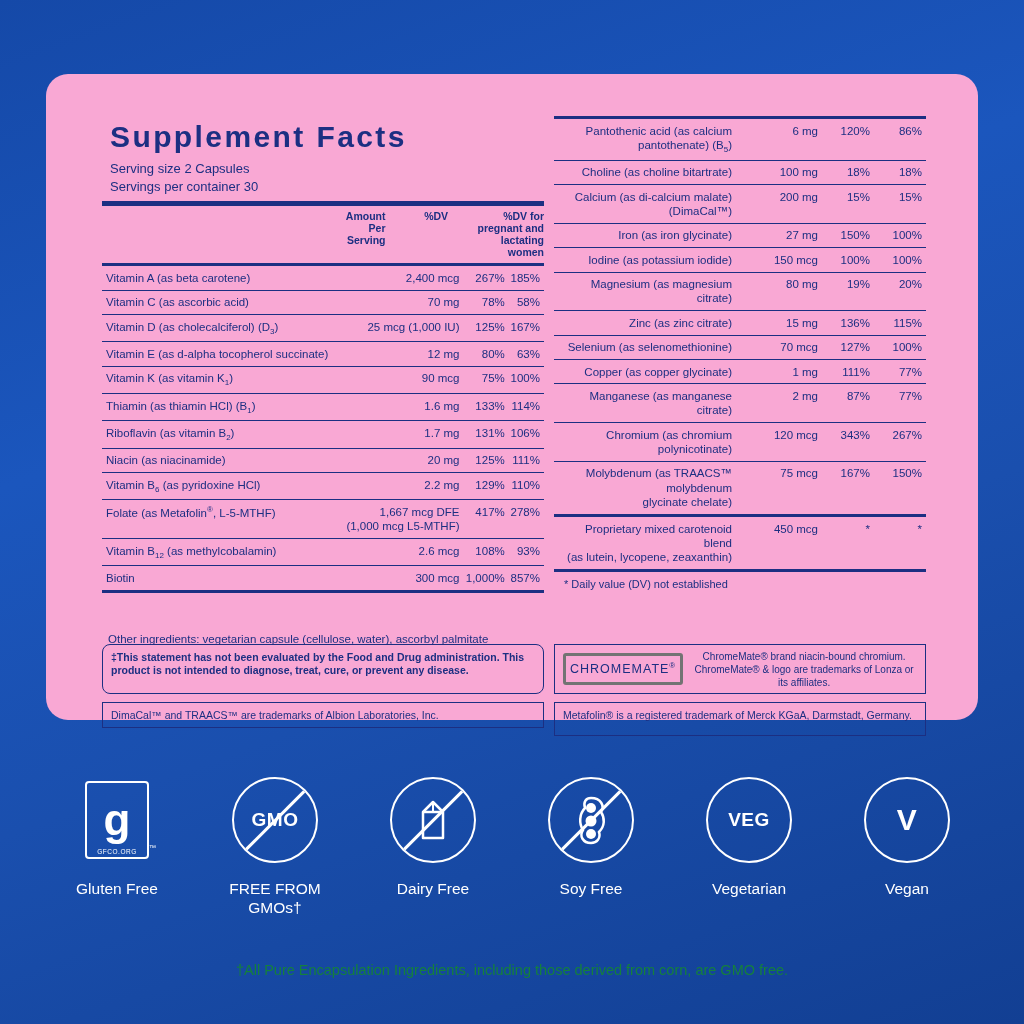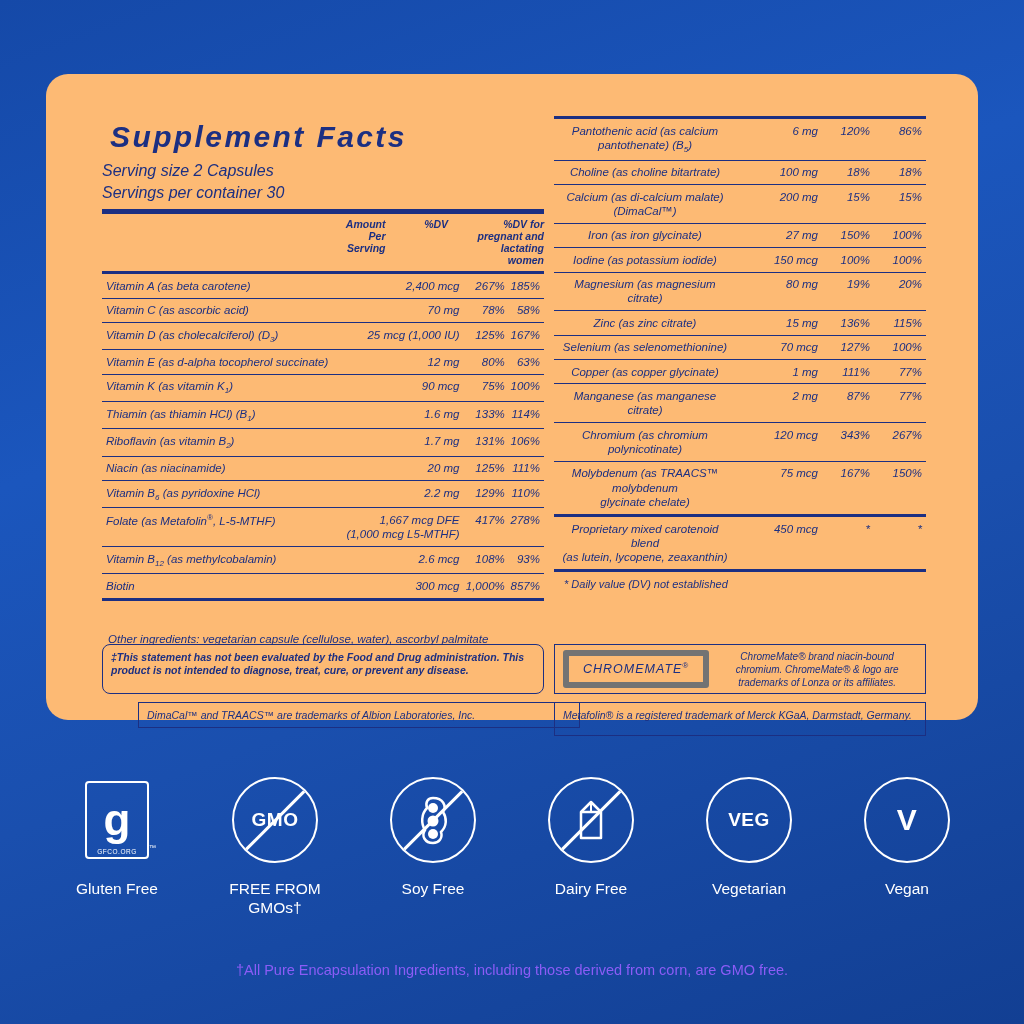--- a/index.html
+++ b/index.html
@@ -7,37 +7,37 @@
     width:1024px;height:1024px;overflow:hidden;
     font-family:"Liberation Sans", sans-serif;
     background:linear-gradient(160deg,#1549a8 0%,#1b56bd 35%,#1a4fae 60%,#123f93 100%);
     color:#fff;
   }
   .stage{position:relative;width:1024px;height:1024px;}
 
   
   .panel{
     position:absolute;left:46px;top:74px;width:932px;height:646px;
-    background:#fdba74;border-radius:22px;font-style:italic;
+    background:#f9a8d4;border-radius:22px;
   }
   .facts{
     position:absolute;left:56px;top:42px;width:824px;height:560px;
     color:#1e2d7a;
   }
 
   
   .colL{position:absolute;left:0;top:0;width:442px;}
   .colR{position:absolute;left:452px;top:0;width:372px;}
 
   .title{
     font-size:30px;font-weight:bold;letter-spacing:2.4px;
     color:#1c2f82;line-height:1;margin:6px 0 8px 8px;
     font-family:"Liberation Sans", sans-serif;
   }
-  .serving{font-size:16px;margin-left:0;line-height:1.35;color:#1c2f82;}
+  .serving{font-size:13px;margin-left:8px;line-height:1.35;color:#1c2f82;}
 
   .rule-thick{height:5px;background:#1c2f82;margin-top:6px;}
   .rule-med{height:3px;background:#1c2f82;}
 
   table{border-collapse:collapse;width:100%;font-size:11.5px;color:#1c2f82;}
   td,th{padding:0;vertical-align:top;}
 
   .hdr td{padding:4px 0 5px 0;font-size:10.5px;line-height:1.15;text-align:right;font-weight:bold;}
   .hdr td.name{width:176px;}
   .hdr td.amt{width:96px;}
@@ -47,46 +47,46 @@
   .row td{padding:4.5px 0 4.5px 0;border-top:1px solid #1c2f82;line-height:1.25;}
   .row td.name{text-align:left;padding-left:4px;}
   .row td.num{text-align:right;padding-right:4px;}
   .row:first-child td{border-top:none;}
 
   sub{font-size:8px;}
   sup{font-size:8px;}
 
   
   .rtab{font-size:11.5px;}
-  .rtab td.name{text-align:center;padding-left:4px;}
+  .rtab td.name{text-align:right;padding-left:4px;}
   .rtab td.num{text-align:right;padding-right:4px;}
   .rtab td.amt{width:86px;}
   .rtab td.dv{width:48px;}
   .rtab td.dv2{width:48px;}
 
   .footnote{font-size:11px;padding:6px 0 0 10px;color:#1c2f82;}
 
   
   .other{
     position:absolute;left:4px;top:508px;width:824px;font-size:11.5px;color:#1c2f82;
     padding-left:2px;
     margin-top:9px;
   }
   .boxrow{position:absolute;left:0;top:528px;width:824px;}
   .box{
     position:absolute;border:1px solid #1c2f82;box-sizing:border-box;color:#1c2f82;
     font-size:10.5px;line-height:1.25;padding:6px 8px;
   }
   .b1{left:0;top:0;width:442px;height:50px;font-weight:bold;border-radius:8px;}
   .b2{left:452px;top:0;width:372px;height:50px;display:flex;align-items:center;gap:8px;font-weight:normal;}
-  .b3{left:0;top:58px;width:442px;height:26px;margin-left:36px;}
+  .b3{left:0;top:58px;width:442px;height:26px;}
   .b4{left:452px;top:58px;width:372px;height:34px;}
 
   .chromemate{
-    border:6px solid #737373;border-radius:3px;padding:5px 14px;font-size:12.5px;
+    border:3px solid #737373;border-radius:3px;padding:5px 4px;font-size:12.5px;
     letter-spacing:1px;white-space:nowrap;font-weight:normal;
   }
   .cm-text{flex:1;text-align:center;font-size:10px;line-height:1.3;}
 
   
   .badges{
     position:absolute;left:0;top:772px;width:1024px;display:flex;
     justify-content:center;gap:54px;
   }
   .badge{width:104px;text-align:center;}
@@ -105,21 +105,21 @@
   .gf-box{
     width:60px;height:74px;border:2.5px solid #fff;border-radius:4px;
     display:flex;align-items:center;justify-content:center;position:relative;
   }
   .gf-g{font-size:44px;font-weight:bold;line-height:1;}
   .gf-sub{position:absolute;bottom:2px;left:0;width:100%;text-align:center;font-size:6.5px;letter-spacing:.5px;}
   .gf-tm{position:absolute;right:-9px;bottom:6px;font-size:7px;}
 
   .footer-note{
     position:absolute;left:0;top:962px;width:1024px;text-align:center;
-    font-size:14.5px;color:#8b5cf6;
+    font-size:14.5px;color:#15803d;
   }
 </style>
 </head>
 <body>
 
 <div class="stage">
 
   <div class="panel">
     <div class="facts">
 
@@ -349,49 +349,49 @@
           <span class="txt">GMO</span>
           <span class="slash"></span>
         </div>
       </div>
       <div class="cap">FREE FROM GMOs†</div>
     </div>
 
     <div class="badge">
       <div class="art">
         <div class="circle">
+          <svg width="36" height="48" viewBox="0 0 36 48">
+            <path d="M8 16 L18 6 L28 16 L28 42 L8 42 Z" fill="none" stroke="#fff" stroke-width="2.5" stroke-linejoin="round"></path>
+            <path d="M8 16 L28 16" stroke="#fff" stroke-width="2.5"></path>
+            <path d="M18 6 L18 16" stroke="#fff" stroke-width="2"></path>
+          </svg>
+          <span class="slash"></span>
+        </div>
+      </div>
+      <div class="cap">Dairy Free</div>
+    </div>
+
+    <div class="badge">
+      <div class="art">
+        <div class="circle">
           <svg width="40" height="52" viewBox="0 0 40 52">
             <path d="M20 4 C30 4 34 12 30 18 C34 24 34 32 28 38 C30 44 26 49 20 49 C12 49 8 42 12 36 C8 30 8 20 14 14 C12 8 15 4 20 4Z" fill="none" stroke="#fff" stroke-width="2.5"></path>
             <circle cx="20" cy="14" r="5" fill="#fff"></circle>
             <circle cx="20" cy="27" r="5.5" fill="#fff"></circle>
             <circle cx="20" cy="40" r="5" fill="#fff"></circle>
           </svg>
           <span class="slash"></span>
         </div>
       </div>
       <div class="cap">Soy Free</div>
     </div>
 
     <div class="badge">
       <div class="art">
         <div class="circle">
-          <svg width="36" height="48" viewBox="0 0 36 48">
-            <path d="M8 16 L18 6 L28 16 L28 42 L8 42 Z" fill="none" stroke="#fff" stroke-width="2.5" stroke-linejoin="round"></path>
-            <path d="M8 16 L28 16" stroke="#fff" stroke-width="2.5"></path>
-            <path d="M18 6 L18 16" stroke="#fff" stroke-width="2"></path>
-          </svg>
-          <span class="slash"></span>
-        </div>
-      </div>
-      <div class="cap">Dairy Free</div>
-    </div>
-
-    <div class="badge">
-      <div class="art">
-        <div class="circle">
           <span class="txt">VEG</span>
         </div>
       </div>
       <div class="cap">Vegetarian</div>
     </div>
 
     <div class="badge">
       <div class="art">
         <div class="circle">
           <span class="txt" style="font-size:30px">V</span>

